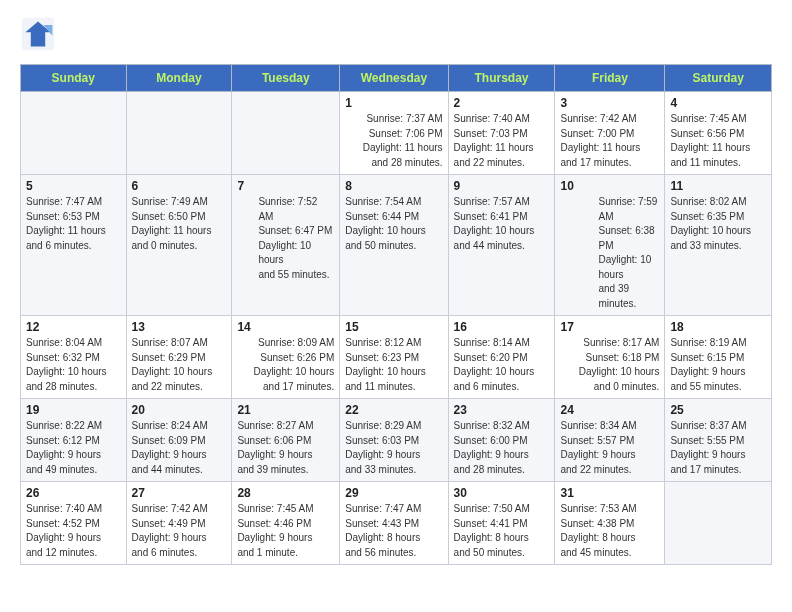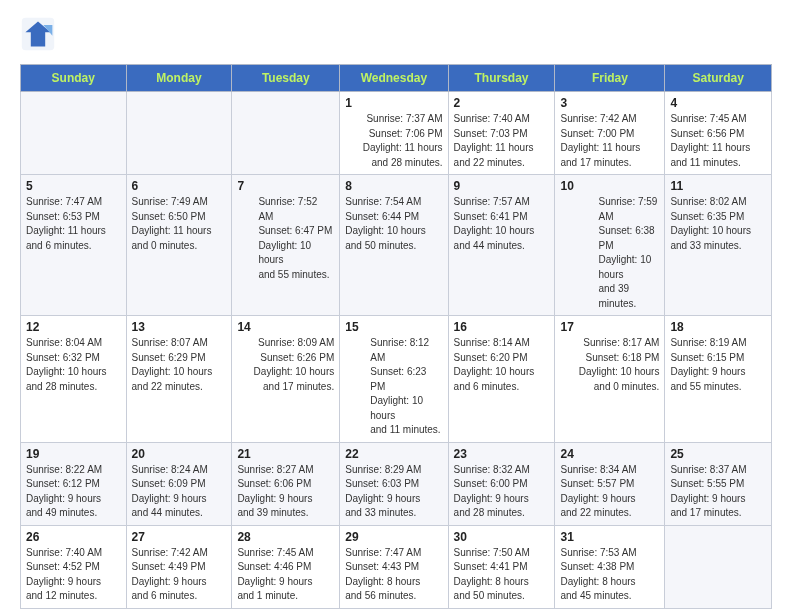--- a/index.html
+++ b/index.html
@@ -228,21 +228,21 @@
           </td>
           <td>
             <div class="day-number">14</div>
             <div class="day-info" style="white-space: pre-line; text-align: right;">Sunrise: 8:09 AM
 Sunset: 6:26 PM
 Daylight: 10 hours
 and 17 minutes.</div>
           </td>
           <td>
             <div class="day-number">15</div>
-            <div class="day-info" style="white-space: pre-line; margin-left: 25px;">Sunrise: 8:12 AM
+            <div class="day-info" style="white-space: pre-line;">Sunrise: 8:12 AM
 Sunset: 6:23 PM
 Daylight: 10 hours
 and 11 minutes.</div>
           </td>
           <td>
             <div class="day-number">16</div>
             <div class="day-info" style="white-space: pre-line;">Sunrise: 8:14 AM
 Sunset: 6:20 PM
 Daylight: 10 hours
 and 6 minutes.</div>

